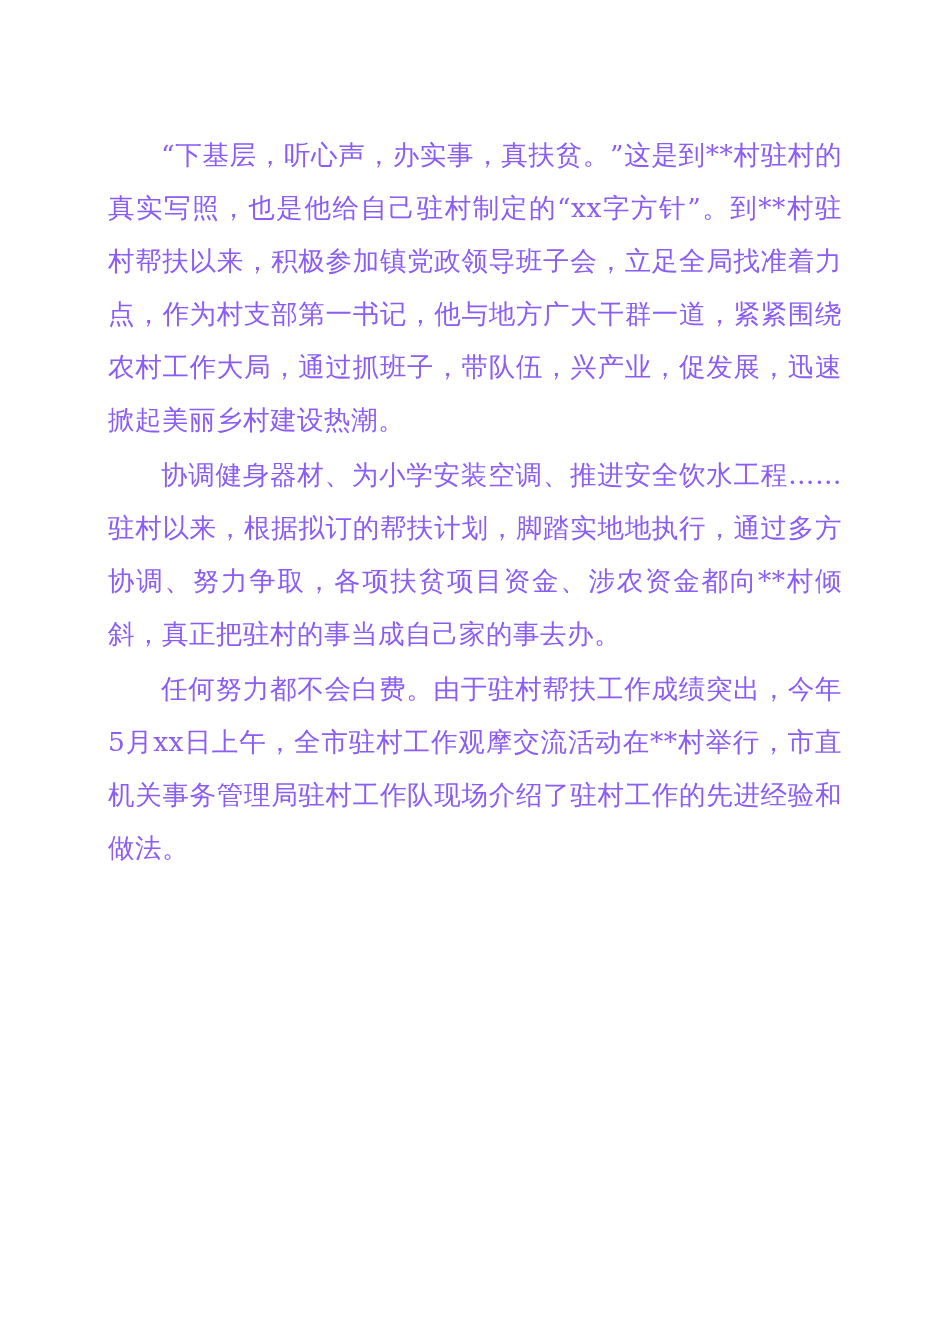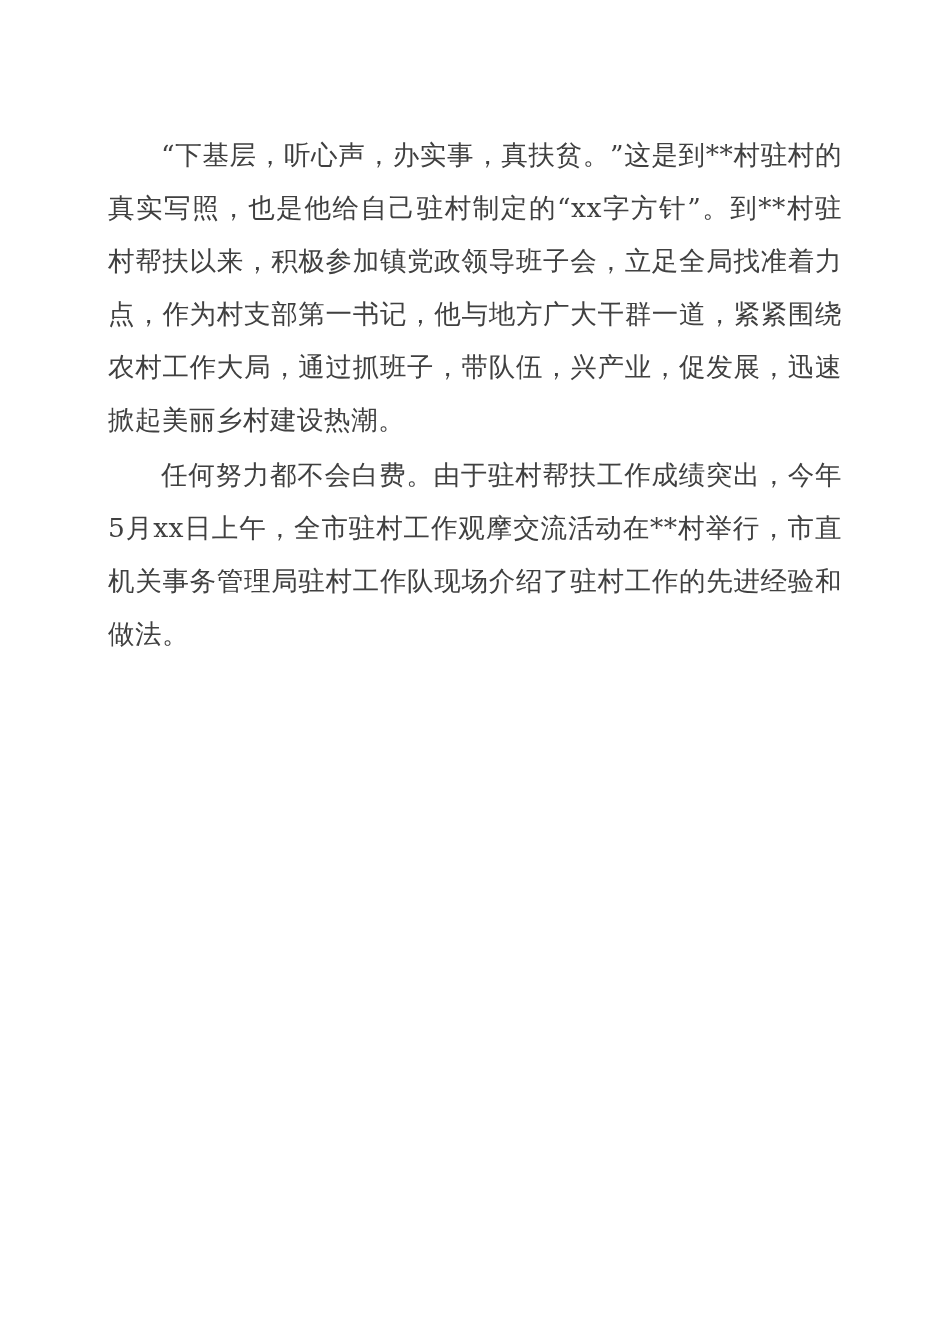--- a/index.html
+++ b/index.html
@@ -22,25 +22,26 @@
     display: block;
   }
   .para {
     font-size: 26.5px;
     line-height: 53px;
     text-align: justify;
     text-justify: inter-ideograph;
     text-indent: 2em;
     margin: 0 0 2px 0;
     letter-spacing: 0.5px;
-    color: #404040;
+    color: #8b5cf6;
     font-weight: 500;
   }
 </style>
 </head>
 <body>
 
 <div class="page">
   <div class="doc-body">
     <p class="para">“下基层，听心声，办实事，真扶贫。”这是到**村驻村的真实写照，也是他给自己驻村制定的“xx字方针”。到**村驻村帮扶以来，积极参加镇党政领导班子会，立足全局找准着力点，作为村支部第一书记，他与地方广大干群一道，紧紧围绕农村工作大局，通过抓班子，带队伍，兴产业，促发展，迅速掀起美丽乡村建设热潮。</p>
+    <p class="para">协调健身器材、为小学安装空调、推进安全饮水工程……驻村以来，根据拟订的帮扶计划，脚踏实地地执行，通过多方协调、努力争取，各项扶贫项目资金、涉农资金都向**村倾斜，真正把驻村的事当成自己家的事去办。</p>
     <p class="para">任何努力都不会白费。由于驻村帮扶工作成绩突出，今年5月xx日上午，全市驻村工作观摩交流活动在**村举行，市直机关事务管理局驻村工作队现场介绍了驻村工作的先进经验和做法。</p>
   </div>
 </div>
 
 </body></html>

